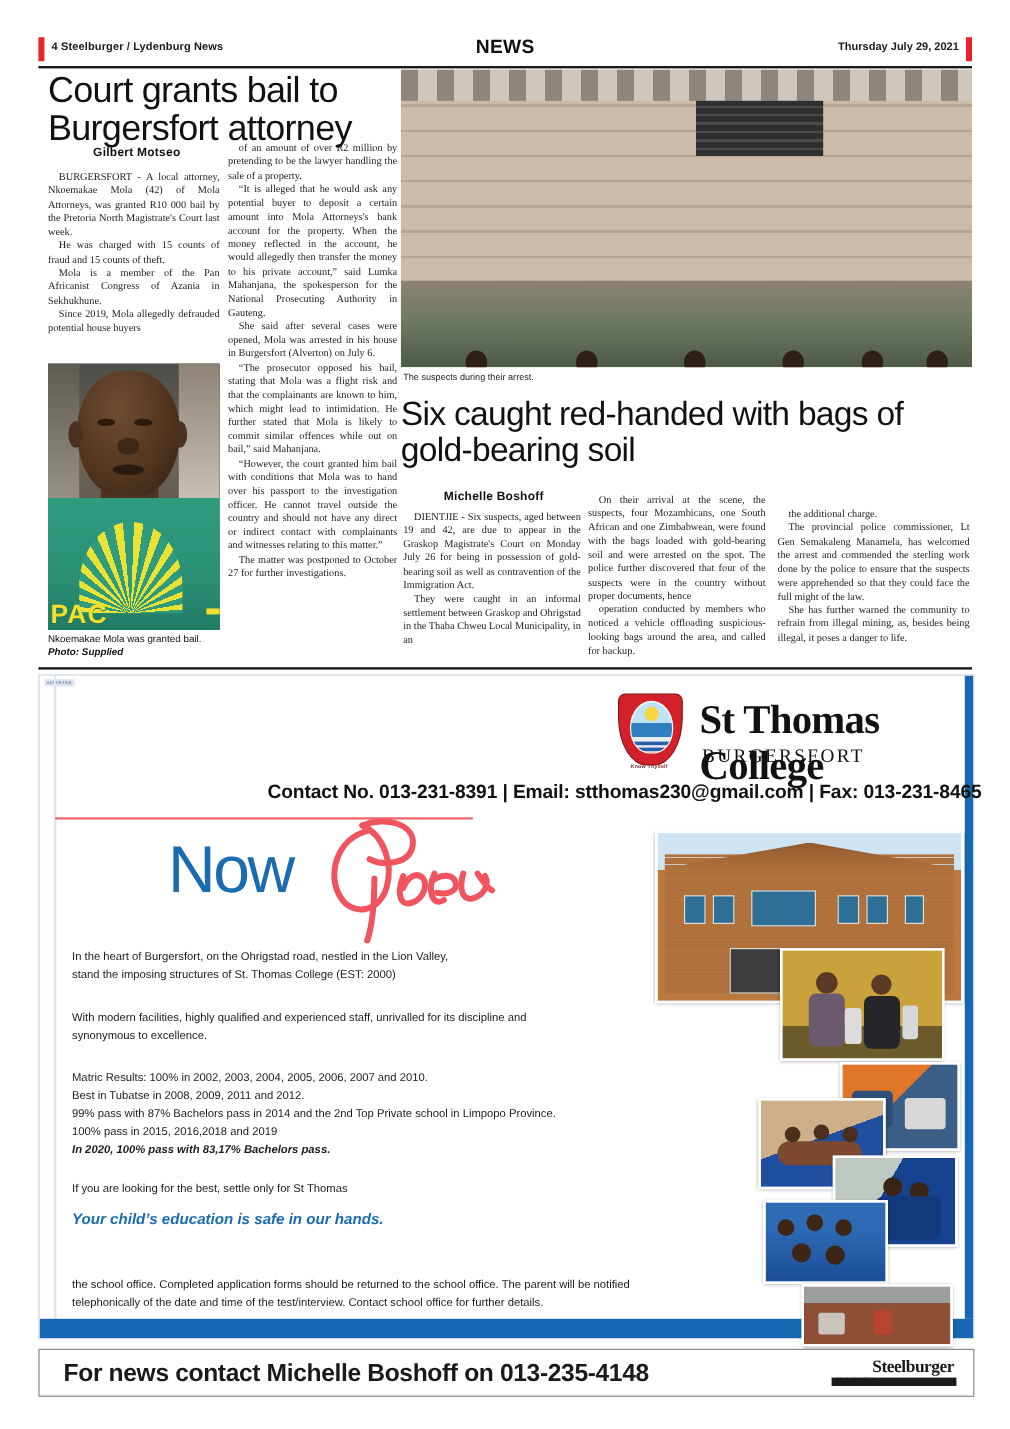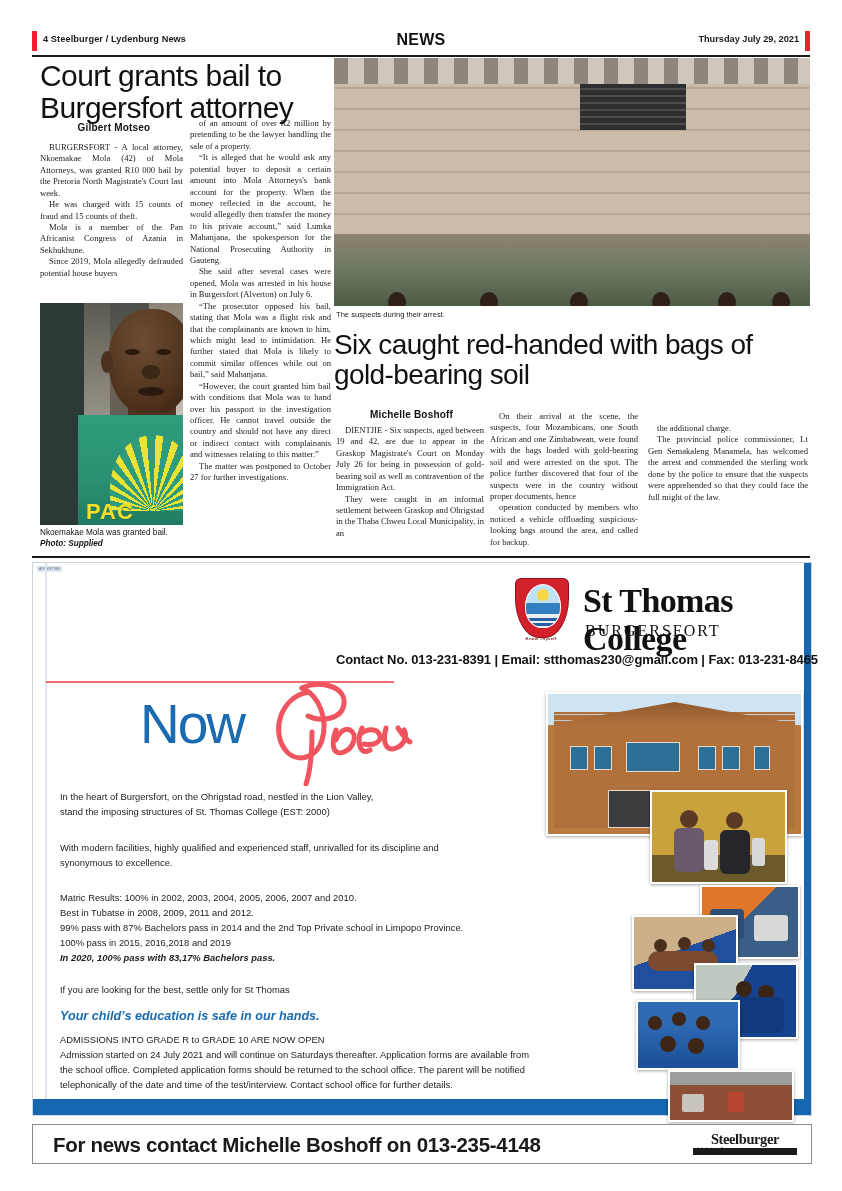--- a/index.html
+++ b/index.html
@@ -23,21 +23,21 @@
   
   .art1-head{position:absolute;left:40px;top:60px;width:290px;font-size:30px;}
   .art1-byline{position:absolute;left:40px;top:122px;width:148px;}
   .art1-c1{position:absolute;left:40px;top:142px;width:143px;height:158px;}
   .art1-c2{position:absolute;left:190px;top:118px;width:141px;height:430px;}
   .art1-photo{position:absolute;left:40px;top:303px;width:143px;height:222px;overflow:hidden;background:#2b3a36;}
   .art1-cap{position:absolute;left:40px;top:528px;width:146px;font-size:8.2px;line-height:1.28;color:#111;}
   .art1-cap b{font-style:italic;}
 
   
-  .pacwrap{position:absolute;inset:0;background:linear-gradient(180deg,#4d4f4a 0%,#6b6256 38%,#3f4a44 100%);margin-left:44px;}
+  .pacwrap{position:absolute;inset:0;background:linear-gradient(180deg,#4d4f4a 0%,#6b6256 38%,#3f4a44 100%);}
   .pac-head{position:absolute;left:24px;top:6px;width:86px;height:104px;border-radius:46% 46% 42% 42%/50% 50% 52% 52%;background:radial-gradient(ellipse at 40% 30%,#6d4c33 0%,#53361f 55%,#331f10 100%);}
   .pac-ear{position:absolute;top:48px;width:12px;height:22px;border-radius:50%;background:#4c3120;}
   .pac-ear.l{left:17px;} .pac-ear.r{left:104px;}
   .pac-eye{position:absolute;top:46px;width:15px;height:6px;border-radius:50%;background:#2a1a0e;}
   .pac-eye.l{left:41px;} .pac-eye.r{left:72px;}
   .pac-nose{position:absolute;left:58px;top:62px;width:18px;height:14px;border-radius:45%;background:#3d2715;}
   .pac-mouth{position:absolute;left:54px;top:84px;width:26px;height:9px;border-radius:50%;background:#2b1a0f;}
   .pac-neck{position:absolute;left:44px;top:100px;width:48px;height:26px;background:#503220;}
   .pac-shirt{position:absolute;left:-6px;top:112px;width:158px;height:112px;background:linear-gradient(180deg,#2f9c7e 0%,#2a8f73 60%,#207a62 100%);}
   .pac-sun{position:absolute;left:32px;top:20px;width:86px;height:76px;background:
@@ -82,21 +82,21 @@
   .crest{position:absolute;left:510px;top:578px;width:62px;height:72px;}
   .crest-shield{position:absolute;left:5px;top:0;width:52px;height:58px;background:#d3212b;border-radius:6px 6px 24px 24px/6px 6px 40px 40px;border:1.5px solid #8e1118;}
   .crest-inner{position:absolute;left:9px;top:5px;width:34px;height:42px;border-radius:50% 50% 46% 46%;background:linear-gradient(180deg,#bfe3f5 0 42%,#2f7fc1 42% 70%,#e9eef2 70% 100%);border:1px solid #fff;overflow:hidden;}
   .crest-sun{position:absolute;left:11px;top:4px;width:12px;height:12px;border-radius:50%;background:#f6d743;}
   .crest-wave{position:absolute;left:0;bottom:6px;width:34px;height:3px;background:#2a5fa5;}
   .crest-wave2{position:absolute;left:0;bottom:1px;width:34px;height:3px;background:#2a5fa5;}
   .crest-motto{position:absolute;left:0;top:58px;width:62px;text-align:center;font-size:4.4px;color:#7b2a2c;font-weight:700;letter-spacing:.2px;}
 
   .ad-title{position:absolute;left:583px;top:582px;font-family:"Liberation Serif",serif;font-size:34px;font-weight:700;color:#111;letter-spacing:-.6px;}
   .ad-sub{position:absolute;left:585px;top:622px;font-family:"Liberation Serif",serif;font-size:16px;color:#111;letter-spacing:2px;}
-  .ad-contact{position:absolute;right:24px;top:652px;font-size:13px;font-weight:700;color:#111;letter-spacing:-.1px;}
+  .ad-contact{position:absolute;right:24px;top:652px;font-size:16px;font-weight:700;color:#111;letter-spacing:-.1px;}
 
   .ad-redrule{position:absolute;left:46px;top:681px;width:348px;height:2px;background:#ef6a72;}
   .adm-pill{position:absolute;left:64px;top:669px;width:222px;height:26px;border-radius:13px;background:#1667b1;}
   .adm-pill span{display:block;padding:5px 0 0 18px;color:#fff;font-size:14.5px;font-style:italic;font-weight:700;letter-spacing:.2px;}
   .now-word{position:absolute;left:140px;top:692px;font-size:55px;color:#1a6bb0;font-family:"Liberation Sans",sans-serif;letter-spacing:-2px;}
   .open-script{position:absolute;left:250px;top:676px;width:170px;height:110px;}
   .open-script svg{width:100%;height:100%;}
 
   .ad-p{position:absolute;font-size:9.4px;line-height:1.42;color:#1c1c1c;}
   .ad-p.b{font-weight:700;font-style:italic;}
@@ -121,21 +121,21 @@
   .class-bg{position:absolute;inset:0;background:linear-gradient(160deg,#cdb08a 0 45%,#1f4f9e 45% 100%);}
   .board-bg{position:absolute;inset:0;background:linear-gradient(120deg,#bfc9c1 0 40%,#16438f 40% 100%);}
   .kids-bg{position:absolute;inset:0;background:linear-gradient(180deg,#2f6bb5 0 30%,#1b4e96 100%);}
   .brick-bg{position:absolute;inset:0;background:linear-gradient(180deg,#9c9e9b 0 28%,#8d4f35 28% 100%);}
   .blob{position:absolute;border-radius:50%;}
 
   
   .footer{position:absolute;left:32px;top:1124px;width:778px;height:38px;border:1px solid #8a8a8a;background:#fff;}
   .footer-txt{position:absolute;left:20px;top:8px;font-size:20.5px;font-weight:700;color:#1a1a1a;letter-spacing:-.3px;}
   .footer-logo{position:absolute;right:14px;top:6px;width:104px;height:26px;}
-  .fl-name{position:absolute;left:0;top:0;width:104px;text-align:center;font-size:14.5px;font-weight:700;color:#1a1a1a;letter-spacing:-.4px;font-family:"Liberation Serif",serif;}
+  .fl-name{position:absolute;left:16px;top:0;width:104px;text-align:center;font-size:14.5px;font-weight:700;color:#1a1a1a;letter-spacing:-.4px;font-family:"Liberation Serif",serif;}
   .fl-bar{position:absolute;left:0;bottom:2px;width:104px;height:7px;background:#1a1a1a;}
   .fl-tag{position:absolute;left:4px;top:16px;font-size:3.6px;color:#444;letter-spacing:.2px;}
 </style>
 </head>
 <body>
 
 <div class="page">
 
   <div class="masthead">
     <div class="mh-barL"></div>
@@ -231,20 +231,21 @@
     <p class="first">DIENTJIE - Six suspects, aged between 19 and 42, are due to appear in the Graskop Magistrate's Court on Monday July 26 for being in possession of gold-bearing soil as well as contravention of the Immigration Act.</p>
     <p>They were caught in an informal settlement between Graskop and Ohrigstad in the Thaba Chweu Local Municipality, in an</p>
   </div>
   <div class="art2-c2 body-col">
     <p>On their arrival at the scene, the suspects, four Mozambicans, one South African and one Zimbabwean, were found with the bags loaded with gold-bearing soil and were arrested on the spot. The police further discovered that four of the suspects were in the country without proper documents, hence</p>
     <p>operation conducted by members who noticed a vehicle offloading suspicious-looking bags around the area, and called for backup.</p>
   </div>
   <div class="art2-c3 body-col">
     <p>the additional charge.</p>
     <p>The provincial police commissioner, Lt Gen Semakaleng Manamela, has welcomed the arrest and commended the sterling work done by the police to ensure that the suspects were apprehended so that they could face the full might of the law.</p>
+    <p>She has further warned the community to refrain from illegal mining, as, besides being illegal, it poses a danger to life.</p>
   </div>
 
   <div class="sep-rule"></div>
 
   <div class="advert">
     <div class="ad-tinylabel">ADVERTISE</div>
     <div class="ad-leftstripe"></div>
     <div class="ad-blueedge"></div>
     <div class="ad-bluebar"></div>
   </div>
@@ -285,22 +286,20 @@
   <div class="ad-p" style="left:60px;top:805px;width:470px;">stand the imposing structures of St. Thomas College (EST: 2000)</div>
   <div class="ad-p" style="left:60px;top:841px;width:480px;">With modern facilities, highly qualified and experienced staff, unrivalled for its discipline and</div>
   <div class="ad-p" style="left:60px;top:856px;width:480px;">synonymous to excellence.</div>
   <div class="ad-p" style="left:60px;top:891px;width:490px;">Matric Results: 100% in 2002, 2003, 2004, 2005, 2006, 2007 and 2010.</div>
   <div class="ad-p" style="left:60px;top:906px;width:490px;">Best in Tubatse in 2008, 2009, 2011 and 2012.</div>
   <div class="ad-p" style="left:60px;top:921px;width:500px;">99% pass with 87% Bachelors pass in 2014 and the 2nd Top Private school in Limpopo Province.</div>
   <div class="ad-p" style="left:60px;top:936px;width:490px;">100% pass in 2015, 2016,2018 and 2019</div>
   <div class="ad-p b" style="left:60px;top:951px;width:490px;">In 2020, 100% pass with 83,17% Bachelors pass.</div>
   <div class="ad-p" style="left:60px;top:983px;width:490px;">If you are looking for the best, settle only for St Thomas</div>
   <div class="ad-p ad-blue" style="left:60px;top:1008px;width:490px;">Your child’s education is safe in our hands.</div>
-  <div class="ad-p" style="left:60px;top:1033px;width:500px;">ADMISSIONS INTO GRADE R to GRADE 10 ARE NOW OPEN</div>
-  <div class="ad-p" style="left:60px;top:1048px;width:530px;">Admission started on 24 July 2021 and will continue on Saturdays thereafter. Application forms are available from</div>
   <div class="ad-p" style="left:60px;top:1063px;width:530px;">the school office. Completed application forms should be returned to the school office. The parent will be notified</div>
   <div class="ad-p" style="left:60px;top:1078px;width:530px;">telephonically of the date and time of the test/interview. Contact school office for further details.</div>
 
   <div class="col-photo ph-building">
     <div class="bldg-sky"></div>
     <div class="bldg-body"></div>
     <div class="bldg-roof"></div>
     <div class="bldg-win" style="left:22px;top:52px;width:16px;height:22px;"></div>
     <div class="bldg-win" style="left:46px;top:52px;width:16px;height:22px;"></div>
     <div class="bldg-win" style="left:78px;top:48px;width:52px;height:28px;"></div>

